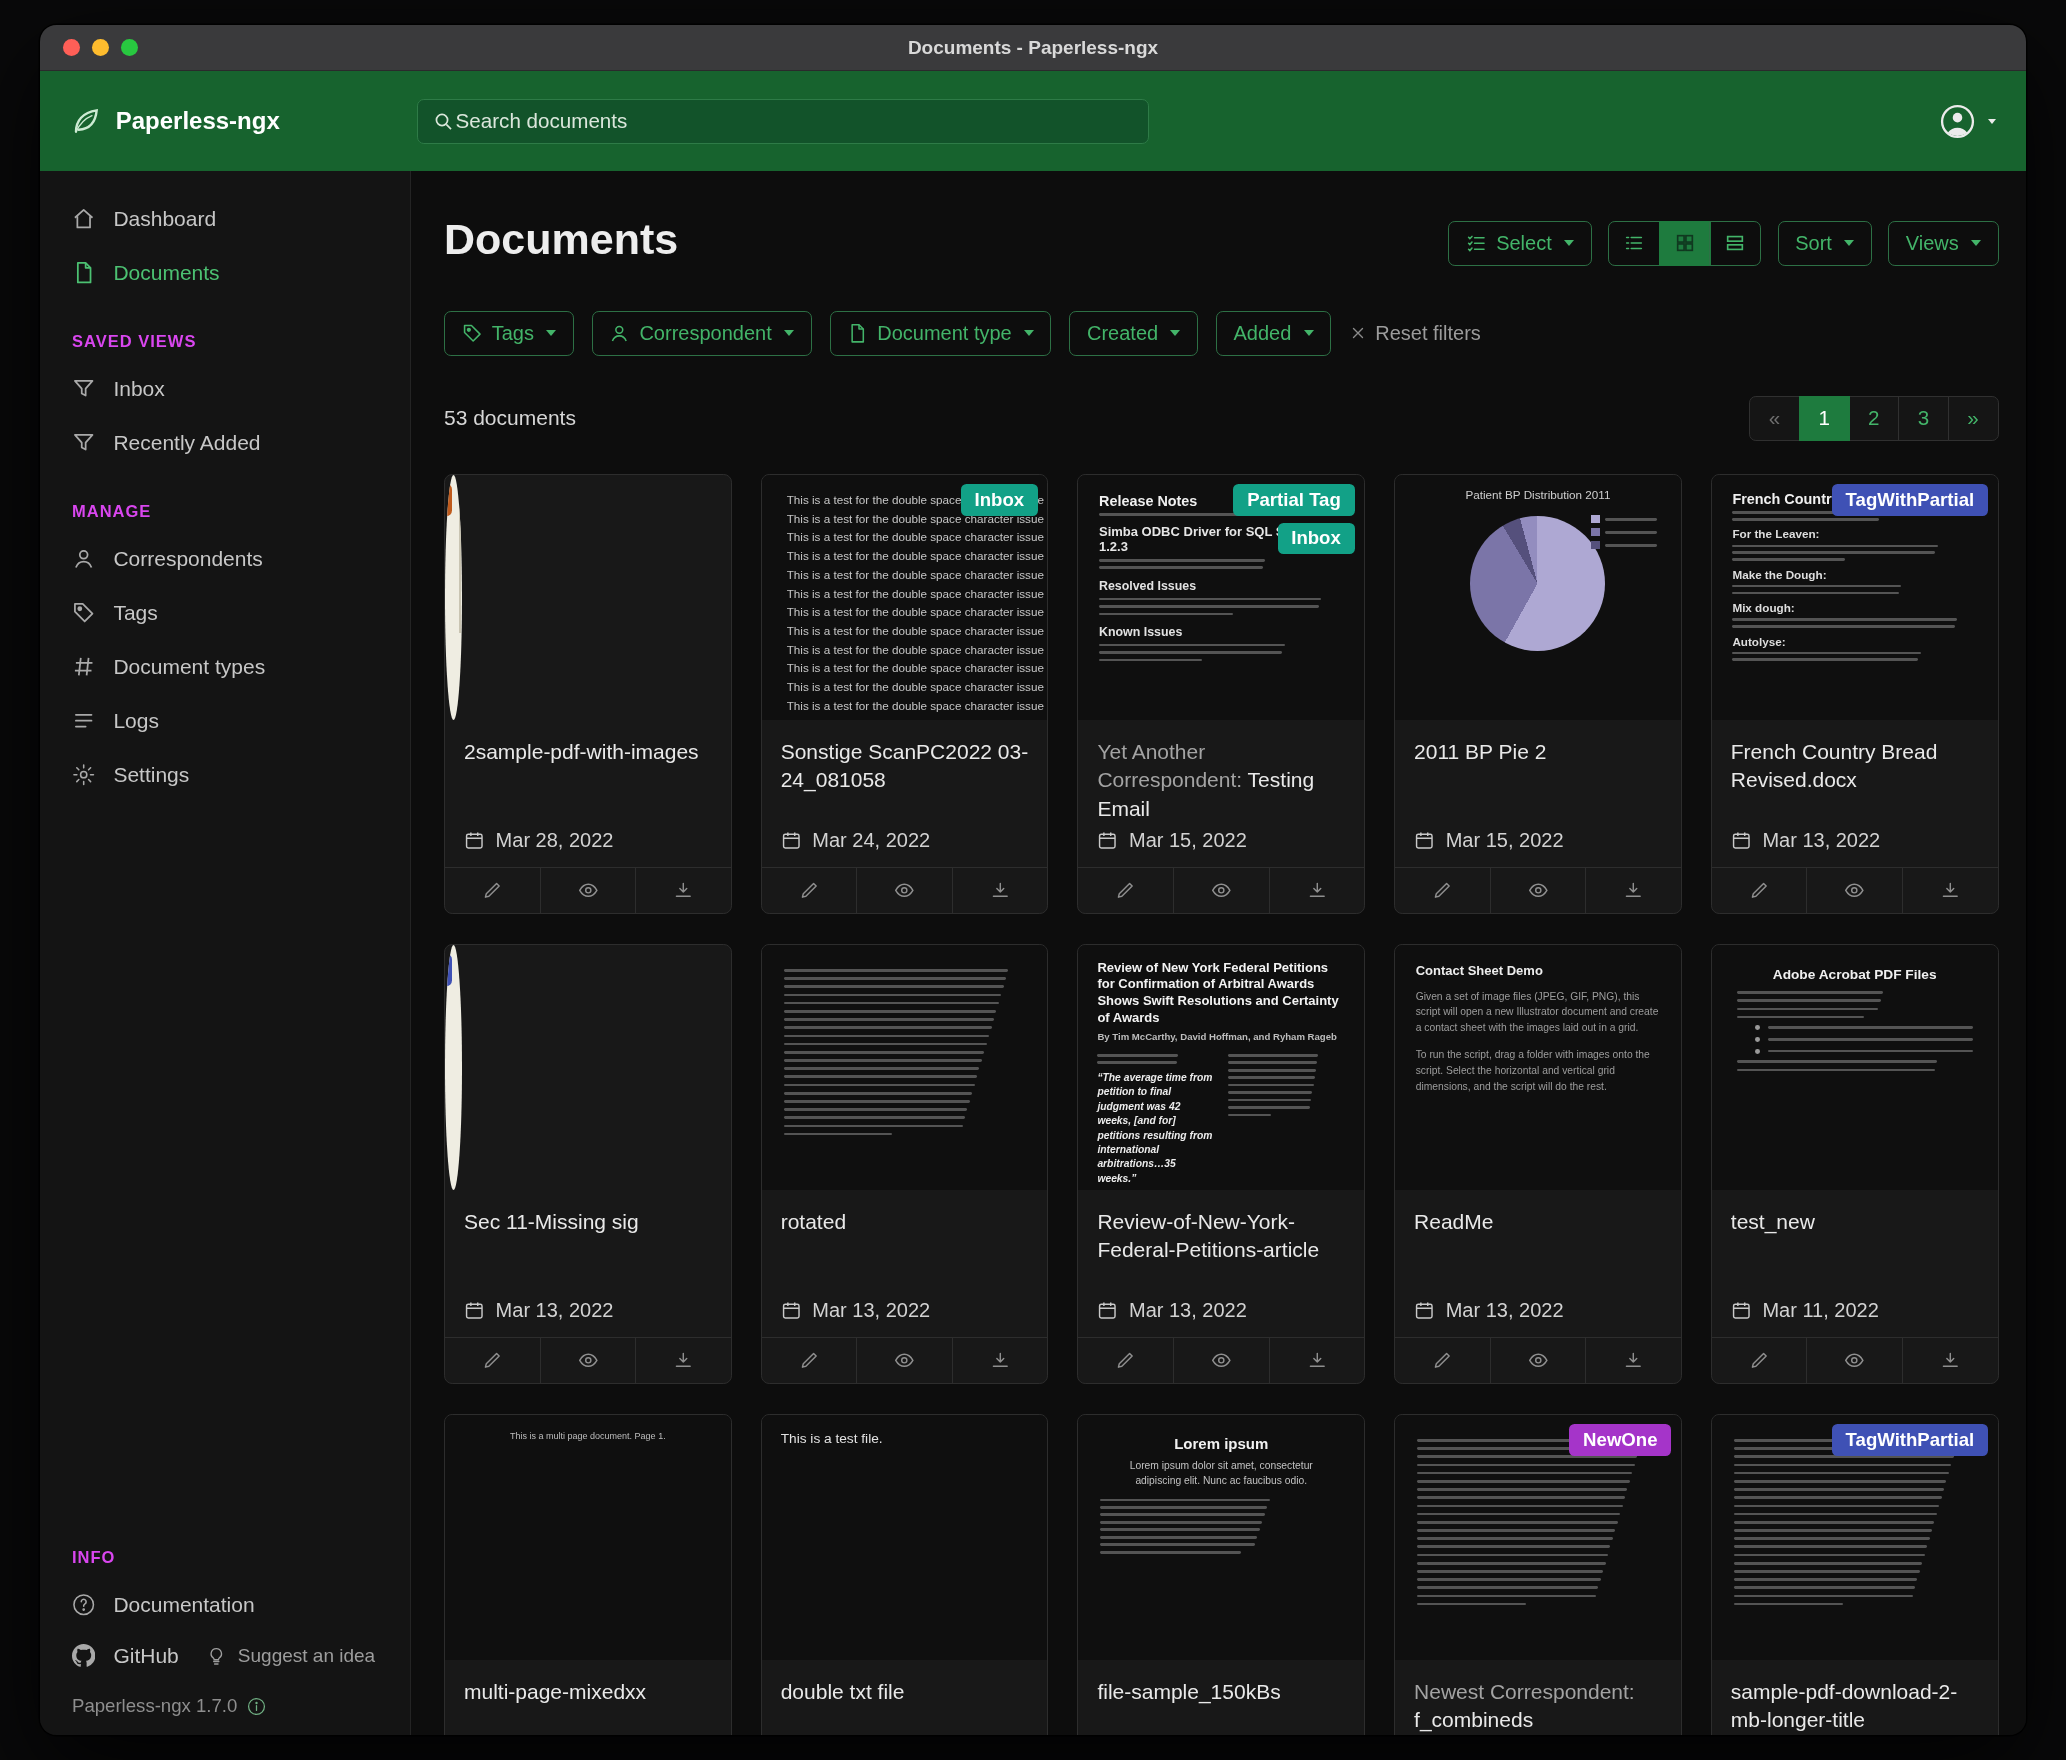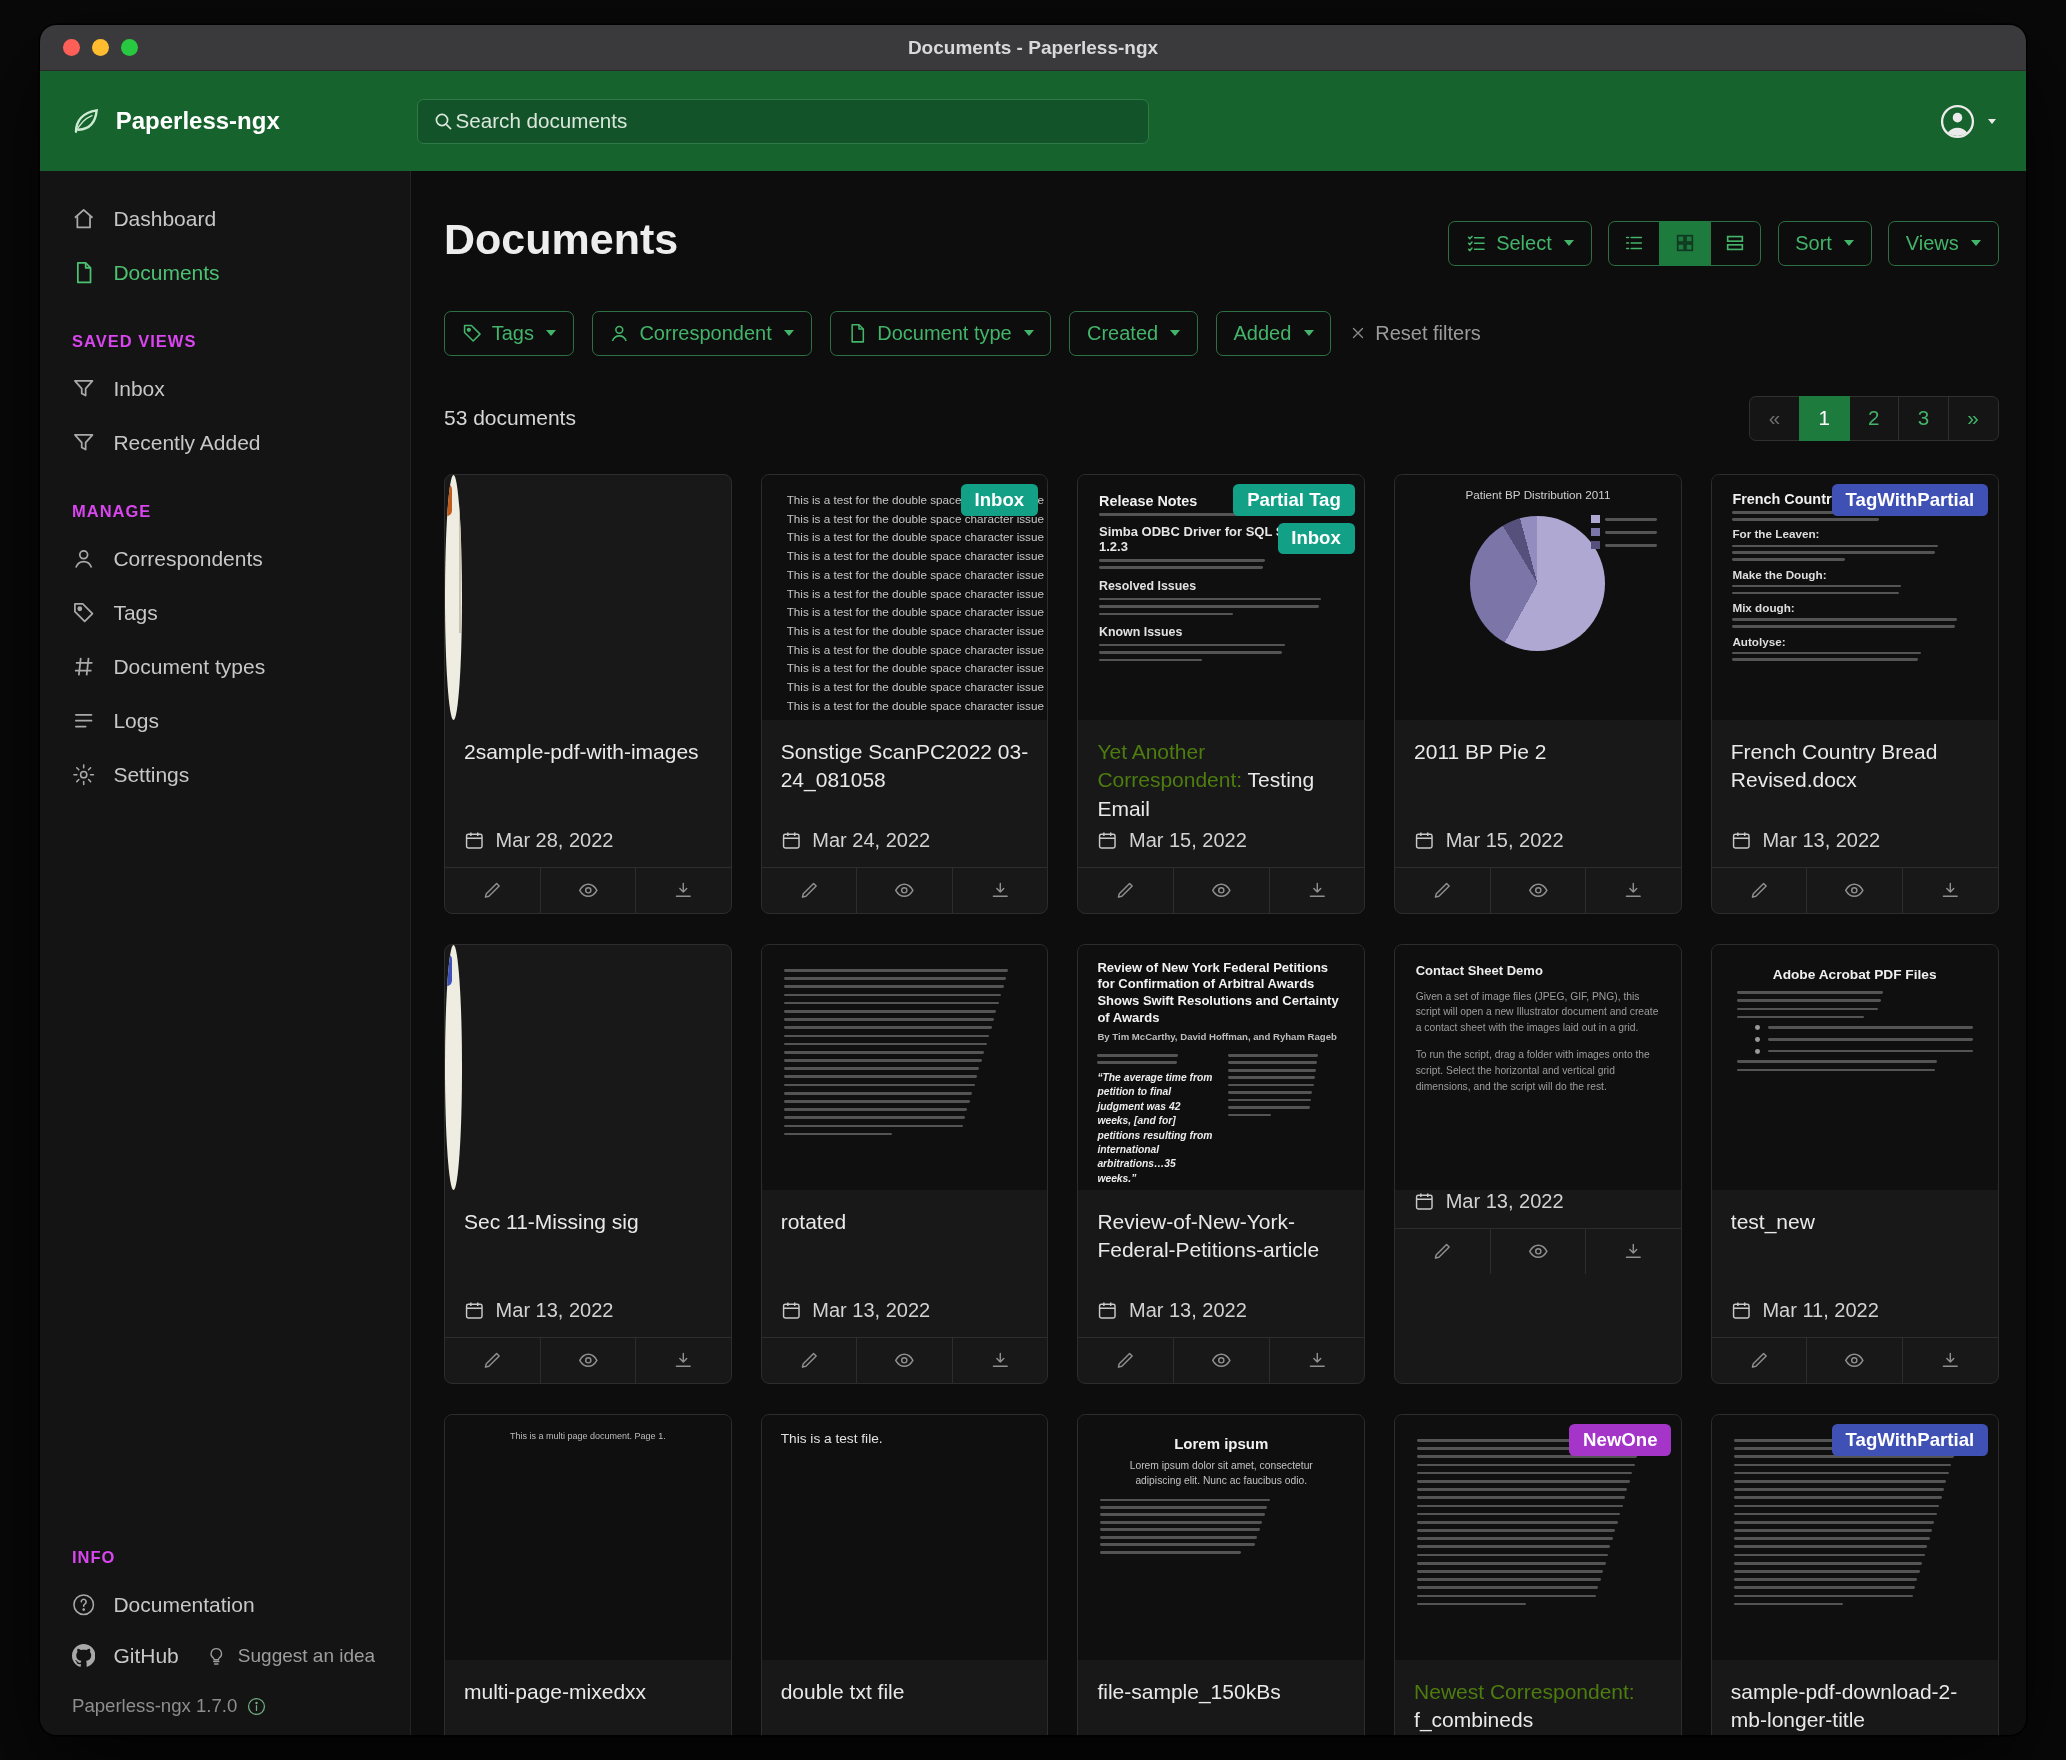--- a/index.html
+++ b/index.html
@@ -71,21 +71,21 @@
   .page.active{background:#1e7b3e;border-color:#1e7b3e;color:#fff;position:relative;z-index:1}
   
   .cards{display:grid;grid-template-columns:repeat(5,1fr);gap:30px 29px;margin-top:33px}
   .card{background:#181818;border:1.4px solid #2d2d2d;border-radius:8.2px;overflow:hidden;display:flex;flex-direction:column;height:440px;box-sizing:border-box}
   .thumb{height:245px;min-height:245px;position:relative;background:#0f0f0f;overflow:hidden;cursor:pointer}
   .thumb.light{background:#efede2}
   .thumb-tags{position:absolute;top:9.6px;right:9.6px;display:flex;flex-direction:column;align-items:flex-end;gap:6.9px;z-index:3}
   .tag{font-size:18.6px;font-weight:bold;color:#fff;padding:4.8px 13.7px;border-radius:5.5px;white-space:nowrap;cursor:pointer}
   .card-body{padding:18px 19px 5.5px;flex:1;overflow:hidden}
   .card-title{font-size:21px;color:#e9e9e9;line-height:1.38;cursor:pointer}
-  .corr{color:#4d7c0f;cursor:pointer}
+  .corr{color:#a3a3a3;cursor:pointer}
   .card-date{display:flex;align-items:center;gap:11px;padding:0 19px 15px;color:#d2d2d2;font-size:20px}
   .card-date .ic{width:20.6px;height:20.6px;color:#c9c9c9}
   .card-actions{display:flex;border-top:1.4px solid #2d2d2d;height:45px;min-height:45px}
   .action{flex:1;display:flex;align-items:center;justify-content:center;background:none;border:none;border-left:1.4px solid #2d2d2d;color:#8f8f8f;cursor:pointer;padding:0}
   .action:first-child{border-left:none}
   .action .ic{width:20.6px;height:20.6px}
   
   .bar{height:2.7px;background:#9a9a9a;opacity:.5;border-radius:1.4px;margin:6.2px 0}
   .bar.dk{background:#4a4a4a;opacity:.9}
   .t-rep{padding:16.5px 0 0 25px}
@@ -899,20 +899,23 @@
             </div>
           </article>
           <article class="card">
             <div class="thumb">
               <div class="t-con">
                 <div class="con-h">Contact Sheet Demo</div>
                 <div class="con-p">Given a set of image files (JPEG, GIF, PNG), this script will open a new Illustrator document and create a contact sheet with the images laid out in a grid.</div>
                 <div class="con-p">To run the script, drag a folder with images onto the script. Select the horizontal and vertical grid dimensions, and the script will do the rest.</div>
               </div>
             </div>
+            <div class="card-body">
+              <div class="card-title">ReadMe</div>
+            </div>
             <div class="card-date">
               <span class="ic">
                 <svg viewBox="0 0 24 24" fill="none" stroke="currentColor" stroke-width="1.7">
                   <rect x="3" y="5" width="18" height="16" rx="2"></rect>
                   <path d="M3 9.5h18M8 3v4M16 3v4"></path>
                 </svg>
               </span>
               <span>Mar 13, 2022</span>
             </div>
             <div class="card-actions">

